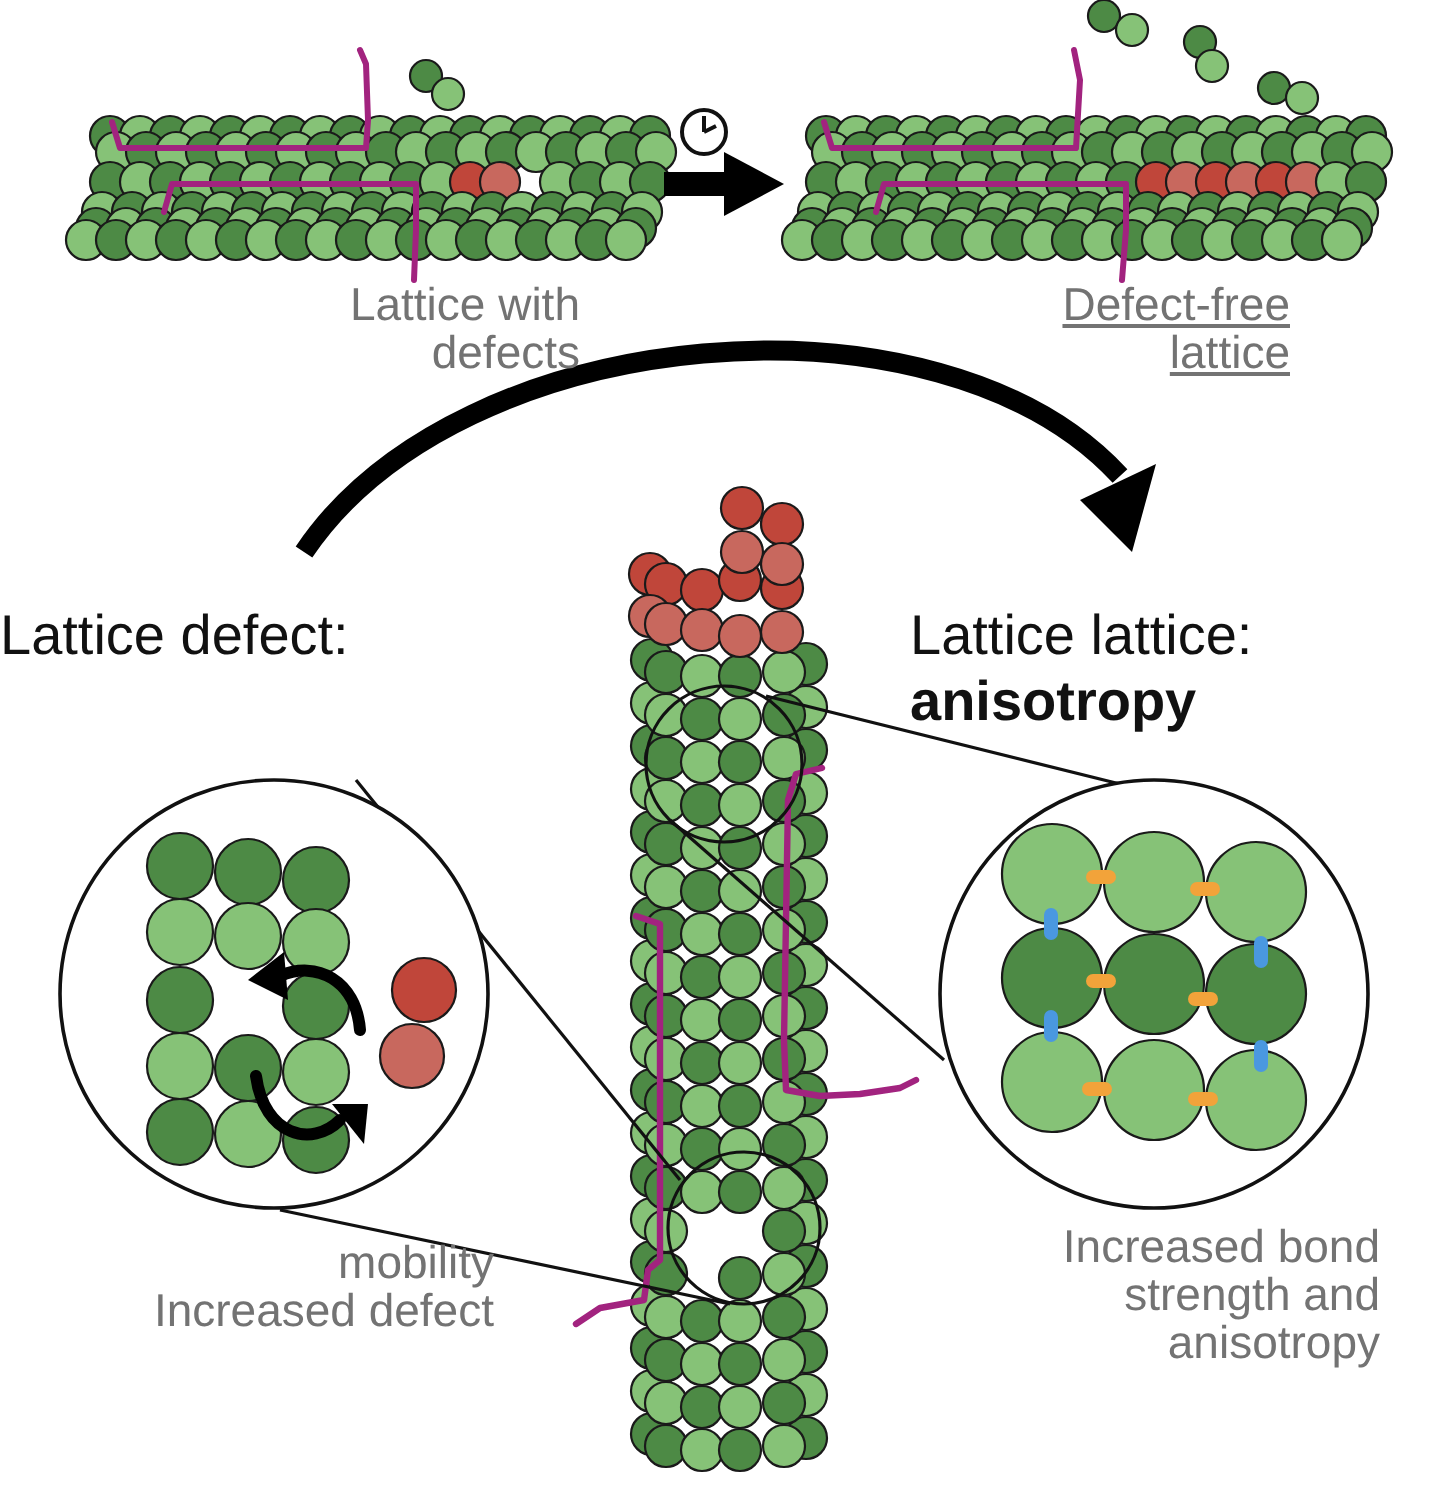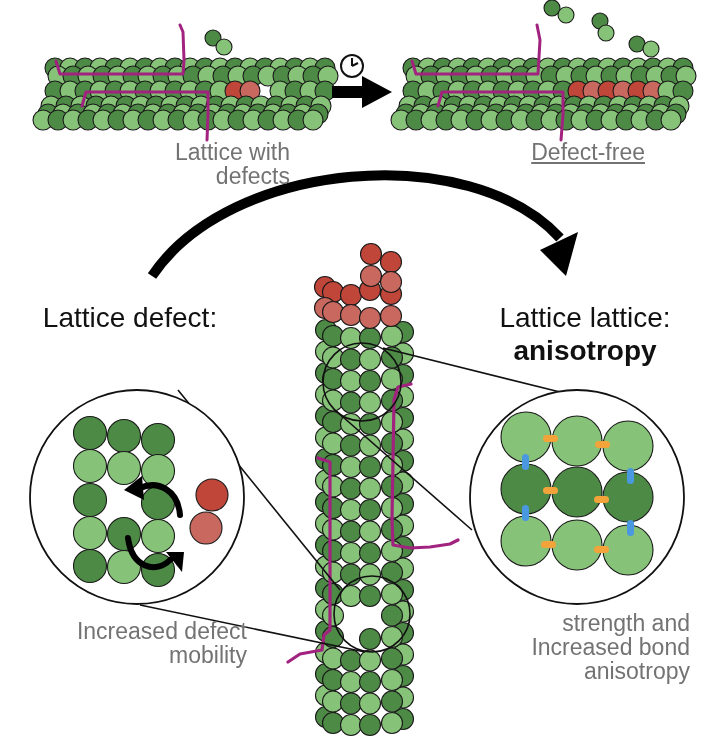--- a/index.html
+++ b/index.html
@@ -1,19 +1,19 @@
 <!DOCTYPE html>
 <html><head>
 <meta charset="utf-8">
 <style>
   html, body { margin:0; padding:0; background:#ffffff; }
   body { width:720px; height:751px; position:relative; overflow:hidden; font-family:"Liberation Sans", sans-serif; color:#111; }
   #fig { position:absolute; left:0; top:0; }
   .lbl { position:absolute; text-align:right; font-size:23px; line-height:24px; color:#737373; }
-  .head { position:absolute; text-align:center; font-size:28px; line-height:33px; color:#111; }
+  .head { position:absolute; font-size:28px; line-height:33px; color:#111; }
   .head b { font-weight:bold; display:block; }
 </style>
 </head>
 <body>
 
 <svg id="fig" width="720" height="751" viewBox="0 0 720 751" xmlns="http://www.w3.org/2000/svg">
   <g id="top-left-lattice">
       <circle cx="55" cy="68" r="10" fill="#4d8a45" stroke="#1a1a1a" stroke-width="1.1"></circle>
       <circle cx="70" cy="68" r="10" fill="#86c277" stroke="#1a1a1a" stroke-width="1.1"></circle>
       <circle cx="85" cy="68" r="10" fill="#4d8a45" stroke="#1a1a1a" stroke-width="1.1"></circle>
@@ -463,31 +463,32 @@
       <rect x="627" y="520" width="7" height="16" rx="3.5" fill="#4a98e0"></rect>
     </g>
 </svg>
 
 <div class="lbl" style="left:90px; top:140px; width:200px;">
   <div>Lattice with</div>
   <div>defects</div>
 </div>
 <div class="lbl" style="left:445px; top:140px; width:200px;text-decoration:underline;">
   <div>Defect-free</div>
+  <div>lattice</div>
 </div>
 
 <div class="head" style="left:0px; top:301px; width:260px;">
   <span>Lattice defect:</span>
 </div>
 <div class="head" style="left:455px; top:301px; width:260px;">
   <span>Lattice lattice:</span>
   <b>anisotropy</b>
 </div>
 
 <div class="lbl" style="left:17px; top:619px; width:230px;">
+  <div>mobility</div>
   <div>Increased defect</div>
-  <div>mobility</div>
 </div>
 <div class="lbl" style="left:470px; top:611px; width:220px;">
+  <div>Increased bond</div>
   <div>strength and</div>
-  <div>Increased bond</div>
   <div>anisotropy</div>
 </div>
 
 </body></html>

